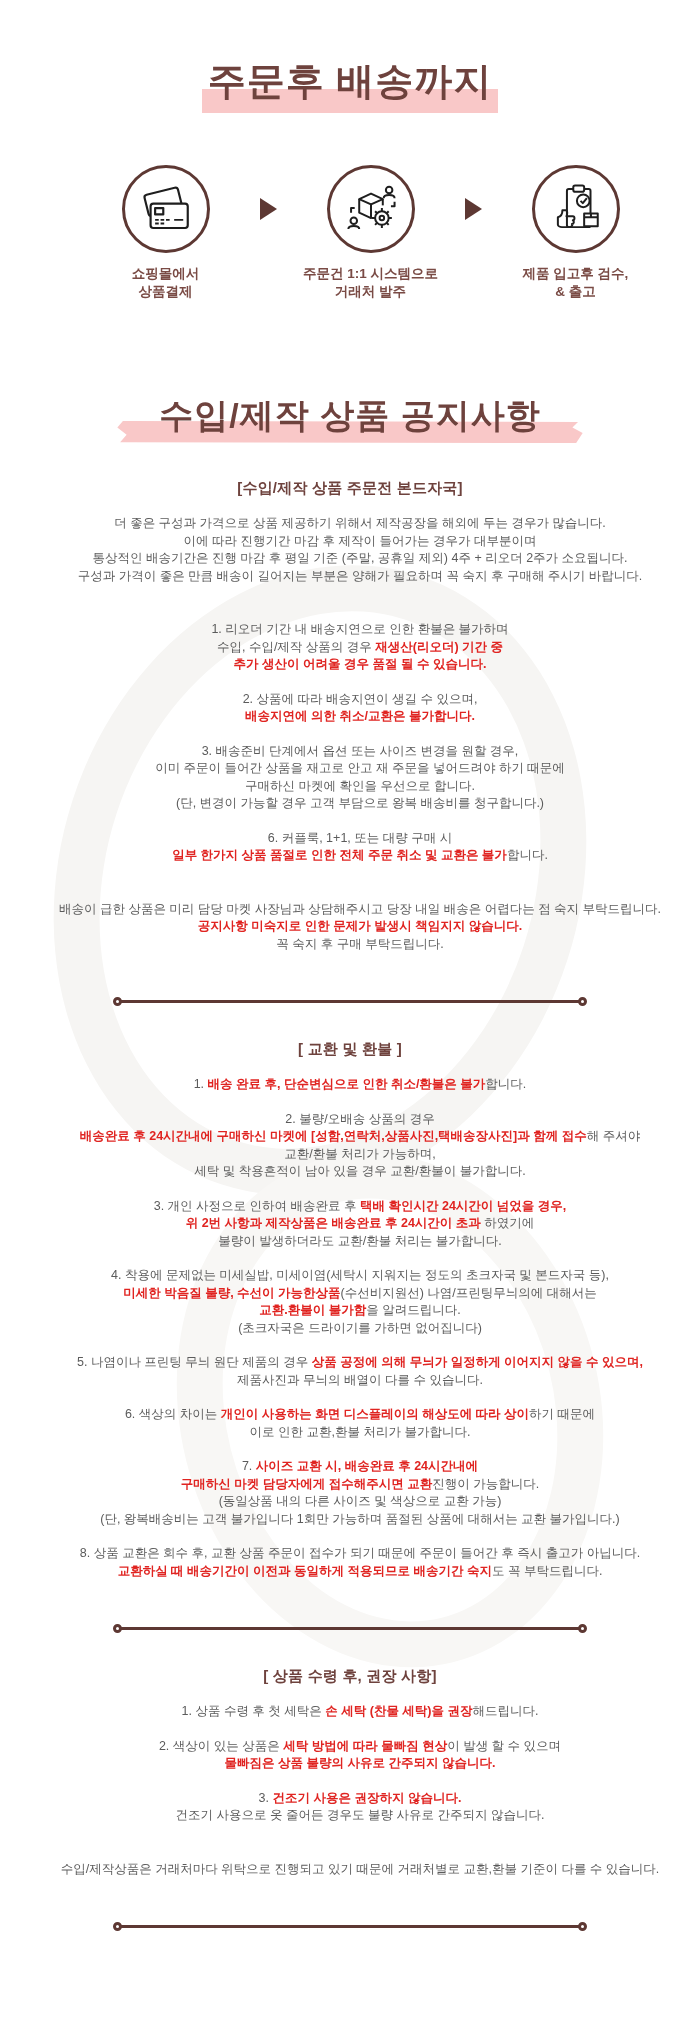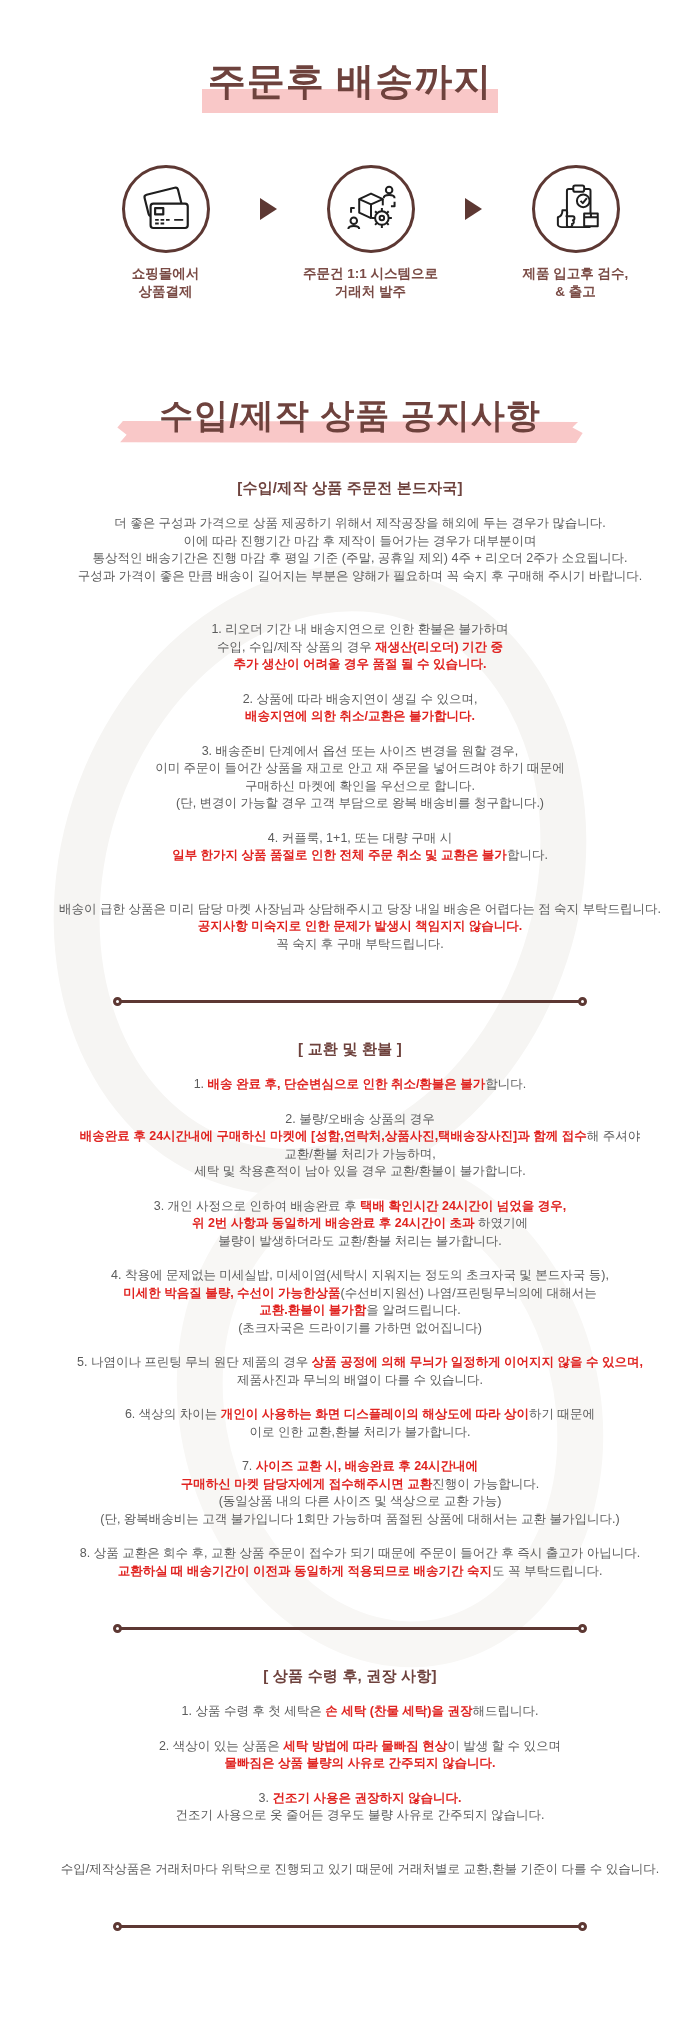--- a/index.html
+++ b/index.html
@@ -145,31 +145,31 @@
         <span class="hl-text">수입/제작 상품 공지사항</span>
       </span>
     </h2>
 
     <main class="content" id="content-host">
         <p class="sec-heading">[수입/제작 상품 주문전 본드자국]</p>
         <p class="para"><span>더 좋은 구성과 가격으로 상품 제공하기 위해서 제작공장을 해외에 두는 경우가 많습니다.</span><br><span>이에 따라 진행기간 마감 후 제작이 들어가는 경우가 대부분이며</span><br><span>통상적인 배송기간은 진행 마감 후 평일 기준 (주말, 공휴일 제외) 4주 + 리오더 2주가 소요됩니다.</span><br><span>구성과 가격이 좋은 만큼 배송이 길어지는 부분은 양해가 필요하며 꼭 숙지 후 구매해 주시기 바랍니다.</span></p>
         <p class="para spacious"><span>1. 리오더 기간 내 배송지연으로 인한 환불은 불가하며</span><br><span>수입, 수입/제작 상품의 경우 </span><span class="red">재생산(리오더) 기간 중</span><br><span class="red">추가 생산이 어려울 경우 품절 될 수 있습니다.</span></p>
         <p class="para"><span>2. 상품에 따라 배송지연이 생길 수 있으며,</span><br><span class="red">배송지연에 의한 취소/교환은 불가합니다.</span></p>
         <p class="para"><span>3. 배송준비 단계에서 옵션 또는 사이즈 변경을 원할 경우,</span><br><span>이미 주문이 들어간 상품을 재고로 안고 재 주문을 넣어드려야 하기 때문에</span><br><span>구매하신 마켓에 확인을 우선으로 합니다.</span><br><span>(단, 변경이 가능할 경우 고객 부담으로 왕복 배송비를 청구합니다.)</span></p>
-        <p class="para"><span>4. 커플룩, 1+1, 또는 대량 구매 시</span><br><span class="red">일부 한가지 상품 품절로 인한 전체 주문 취소 및 교환은 불가</span><span>합니다.</span></p>
+        <p class="para"><span>6. 커플룩, 1+1, 또는 대량 구매 시</span><br><span class="red">일부 한가지 상품 품절로 인한 전체 주문 취소 및 교환은 불가</span><span>합니다.</span></p>
         <p class="para spacious"><span>배송이 급한 상품은 미리 담당 마켓 사장님과 상담해주시고 당장 내일 배송은 어렵다는 점 숙지 부탁드립니다.</span><br><span class="red">공지사항 미숙지로 인한 문제가 발생시 책임지지 않습니다.</span><br><span>꼭 숙지 후 구매 부탁드립니다.</span></p>
         <div class="divider">
           <span class="ring"></span>
           <span class="line"></span>
           <span class="ring"></span>
         </div>
         <p class="sec-heading">[ 교환 및 환불 ]</p>
         <p class="para"><span>1. </span><span class="red">배송 완료 후, 단순변심으로 인한 취소/환불은 불가</span><span>합니다.</span></p>
         <p class="para"><span>2. 불량/오배송 상품의 경우</span><br><span class="red">배송완료 후 24시간내에 구매하신 마켓에 [성함,연락처,상품사진,택배송장사진]과 함께 접수</span><span>해 주셔야</span><br><span>교환/환불 처리가 가능하며,</span><br><span>세탁 및 착용흔적이 남아 있을 경우 교환/환불이 불가합니다.</span></p>
-        <p class="para"><span>3. 개인 사정으로 인하여 배송완료 후 </span><span class="red">택배 확인시간 24시간이 넘었을 경우,</span><br><span class="red">위 2번 사항과 동일하게 배송완료 후 24시간이 초과</span><span> 하였기에</span><br><span>불량이 발생하더라도 교환/환불 처리는 불가합니다.</span></p>
+        <p class="para"><span>3. 개인 사정으로 인하여 배송완료 후 </span><span class="red">택배 확인시간 24시간이 넘었을 경우,</span><br><span class="red">위 2번 사항과 제작상품은 배송완료 후 24시간이 초과</span><span> 하였기에</span><br><span>불량이 발생하더라도 교환/환불 처리는 불가합니다.</span></p>
         <p class="para"><span>4. 착용에 문제없는 미세실밥, 미세이염(세탁시 지워지는 정도의 초크자국 및 본드자국 등),</span><br><span class="red">미세한 박음질 불량, 수선이 가능한상품</span><span>(수선비지원선) 나염/프린팅무늬의에 대해서는</span><br><span class="red">교환.환불이 불가함</span><span>을 알려드립니다.</span><br><span>(초크자국은 드라이기를 가하면 없어집니다)</span></p>
         <p class="para"><span>5. 나염이나 프린팅 무늬 원단 제품의 경우 </span><span class="red">상품 공정에 의해 무늬가 일정하게 이어지지 않을 수 있으며,</span><br><span>제품사진과 무늬의 배열이 다를 수 있습니다.</span></p>
         <p class="para"><span>6. 색상의 차이는 </span><span class="red">개인이 사용하는 화면 디스플레이의 해상도에 따라 상이</span><span>하기 때문에</span><br><span>이로 인한 교환,환불 처리가 불가합니다.</span></p>
         <p class="para"><span>7. </span><span class="red">사이즈 교환 시, 배송완료 후 24시간내에</span><br><span class="red">구매하신 마켓 담당자에게 접수해주시면 교환</span><span>진행이 가능합니다.</span><br><span>(동일상품 내의 다른 사이즈 및 색상으로 교환 가능)</span><br><span>(단, 왕복배송비는 고객 불가입니다 1회만 가능하며 품절된 상품에 대해서는 교환 불가입니다.)</span></p>
         <p class="para"><span>8. 상품 교환은 회수 후, 교환 상품 주문이 접수가 되기 때문에 주문이 들어간 후 즉시 출고가 아닙니다.</span><br><span class="red">교환하실 때 배송기간이 이전과 동일하게 적용되므로 배송기간 숙지</span><span>도 꼭 부탁드립니다.</span></p>
         <div class="divider">
           <span class="ring"></span>
           <span class="line"></span>
           <span class="ring"></span>
         </div>

